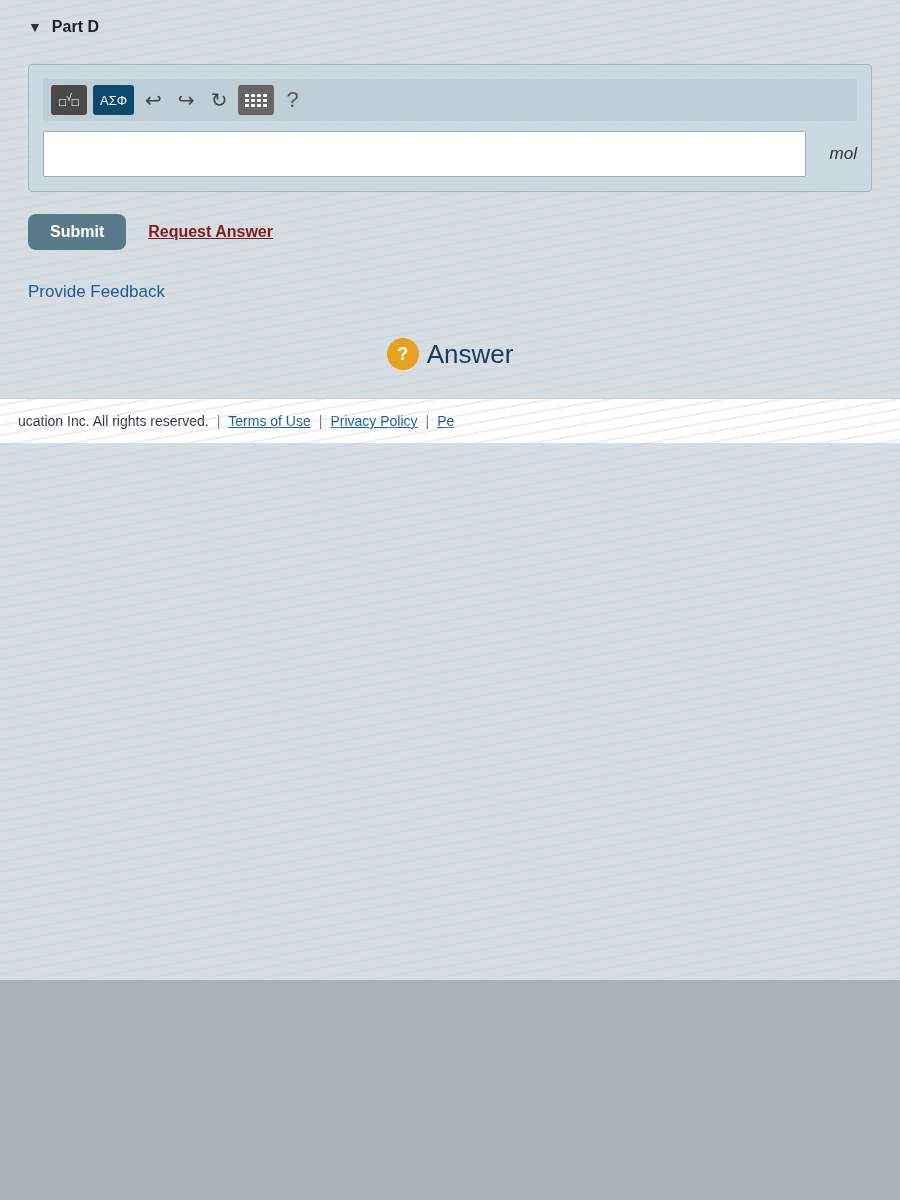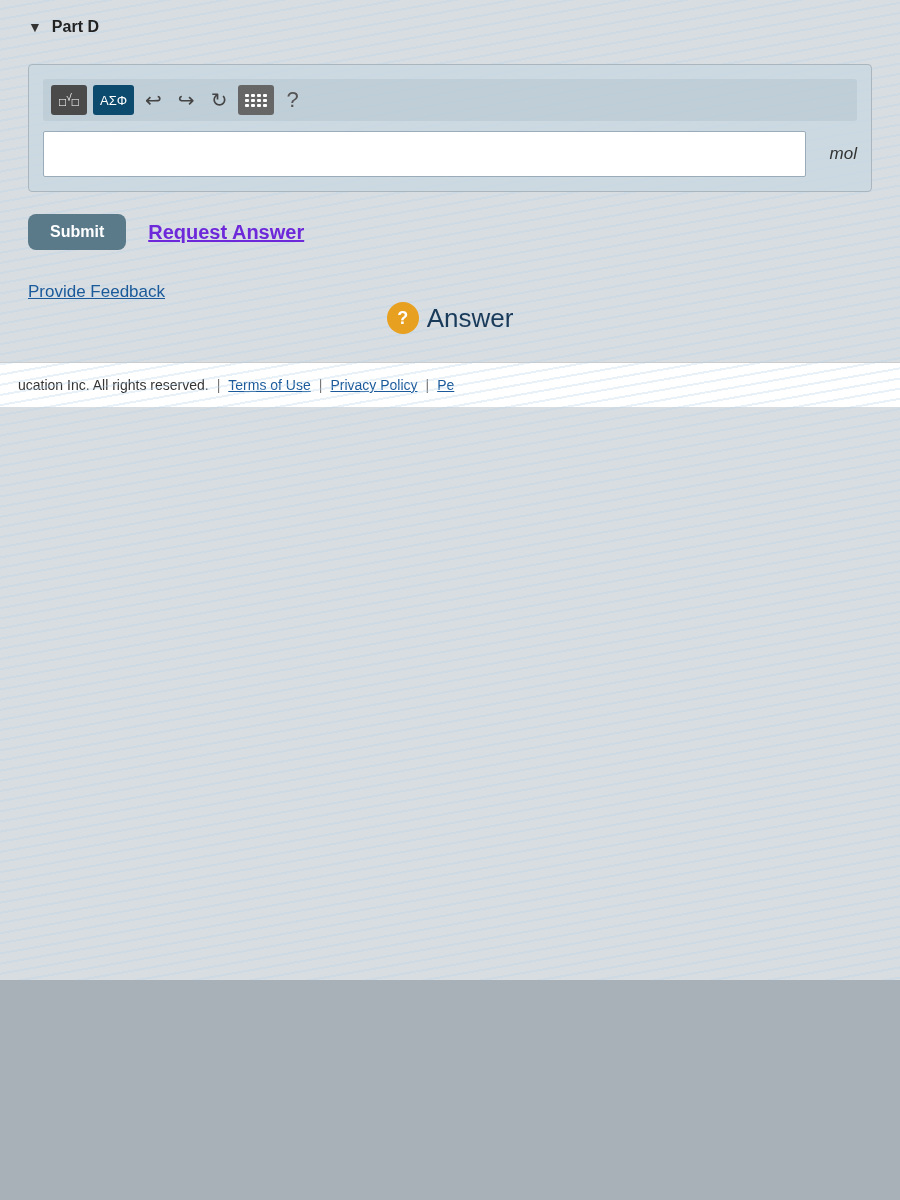--- a/index.html
+++ b/index.html
@@ -182,36 +182,36 @@
       color: white;
       border: none;
       border-radius: 8px;
       font-size: 16px;
       font-weight: bold;
       padding: 9px 22px;
       cursor: pointer;
     }
 
     .request-answer-link {
-      color: #6d28d9;
-      font-size: 20px;
+      color: #7f1d1d;
+      font-size: 16px;
       text-decoration: underline;
       cursor: pointer;
       background: none;
       border: none;
       font-weight: bold;
     }
 
     
     .provide-feedback-link {
       display: inline-block;
       color: #1a5a9a;
       font-size: 17px;
-      text-decoration: underline;
-      cursor: pointer;
+      cursor: pointer;
+      margin-bottom: 36px;
     }
 
     
     .pearson-logo-row {
       display: flex;
       align-items: center;
       justify-content: center;
       margin-bottom: 28px;
     }
 

